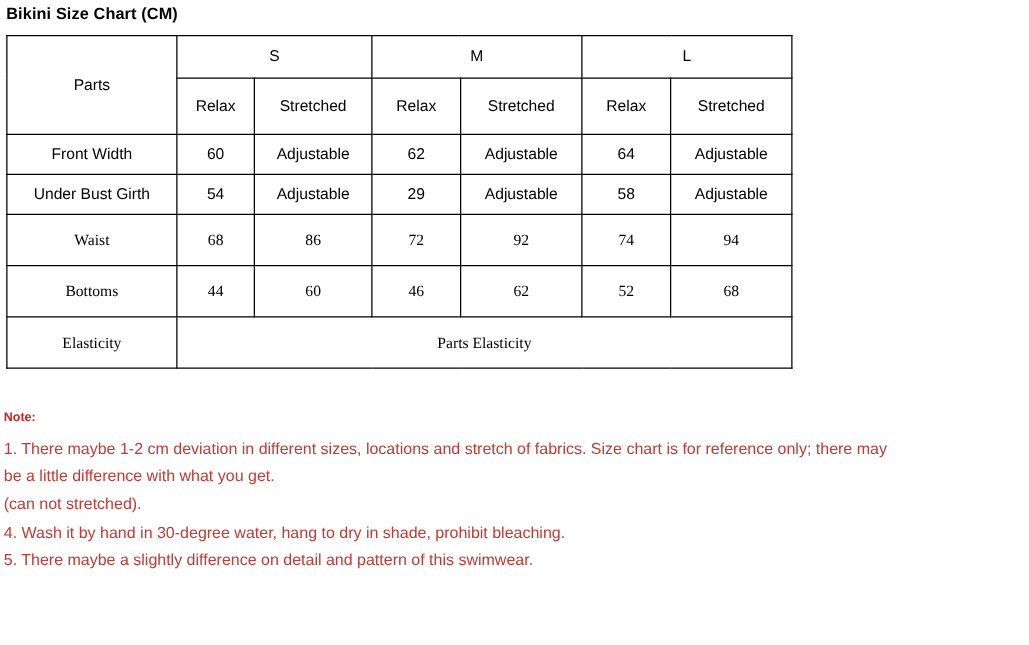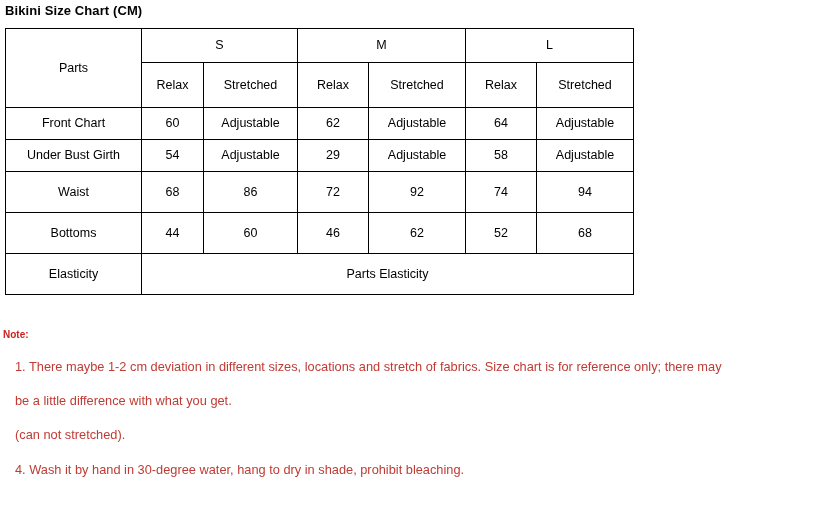--- a/index.html
+++ b/index.html
@@ -67,22 +67,22 @@
   .col-relax     { width: 62px;  }
   .col-stretched { width: 94px;  }
   .col-relax-m   { width: 71px;  }
   .col-stretch-m { width: 97px;  }
   .col-relax-l   { width: 71px;  }
   .col-stretch-l { width: 97px;  }
 
   .hdr-group  { height: 34px; }
   .hdr-sub    { height: 44px; }
   .row-short  { height: 32px; }
-  .row-tall   { height: 41px; }
-  .row-elast  { height: 41px; }
+  .row-tall   { height: 41px; font-family: Liberation Serif, serif; }
+  .row-elast  { height: 41px; font-family: Liberation Serif, serif; }
 
   .cell-parts-label { height: 78px; margin-top: 13px; }
 
   
   .note-block {
     position: absolute;
     left: 3px;
     top: 326px;
     width: 818px;
   }
@@ -91,21 +91,21 @@
     font-weight: bold;
     color: #cc2222;
     line-height: 18px;
     margin: 0 0 4px 0;
   }
   .note-line {
     font-size: 12.8px;
     color: #bf3b34;
     line-height: 22.2px;
     white-space: nowrap;
-    margin: 12px;
+    margin: 0;
   }
 </style>
 </head>
 <body>
 
 <div class="page">
 
   <div class="chart-title">Bikini Size Chart (CM)</div>
 
   <div class="size-table-wrap">
@@ -131,21 +131,21 @@
         <tr class="hdr-sub">
           <td>Relax</td>
           <td>Stretched</td>
           <td>Relax</td>
           <td>Stretched</td>
           <td>Relax</td>
           <td>Stretched</td>
         </tr>
 
         <tr class="row-short">
-          <td>Front Chart</td>
+          <td>Front Width</td>
           <td>60</td>
           <td>Adjustable</td>
           <td>62</td>
           <td>Adjustable</td>
           <td>64</td>
           <td>Adjustable</td>
         </tr>
 
         <tr class="row-short">
           <td>Under Bust Girth</td>
@@ -184,15 +184,16 @@
       </tbody>
     </table>
   </div>
 
   <div class="note-block">
     <div class="note-heading">Note:</div>
     <div class="note-line">1. There maybe 1-2 cm deviation in different sizes, locations and stretch of fabrics. Size chart is for reference only; there may</div>
     <div class="note-line">be a little difference with what you get.</div>
     <div class="note-line">(can not stretched).</div>
     <div class="note-line">4. Wash it by hand in 30-degree water, hang to dry in shade, prohibit bleaching.</div>
+    <div class="note-line">5. There maybe a slightly difference on detail and pattern of this swimwear.</div>
   </div>
 
 </div>
 
 </body></html>

